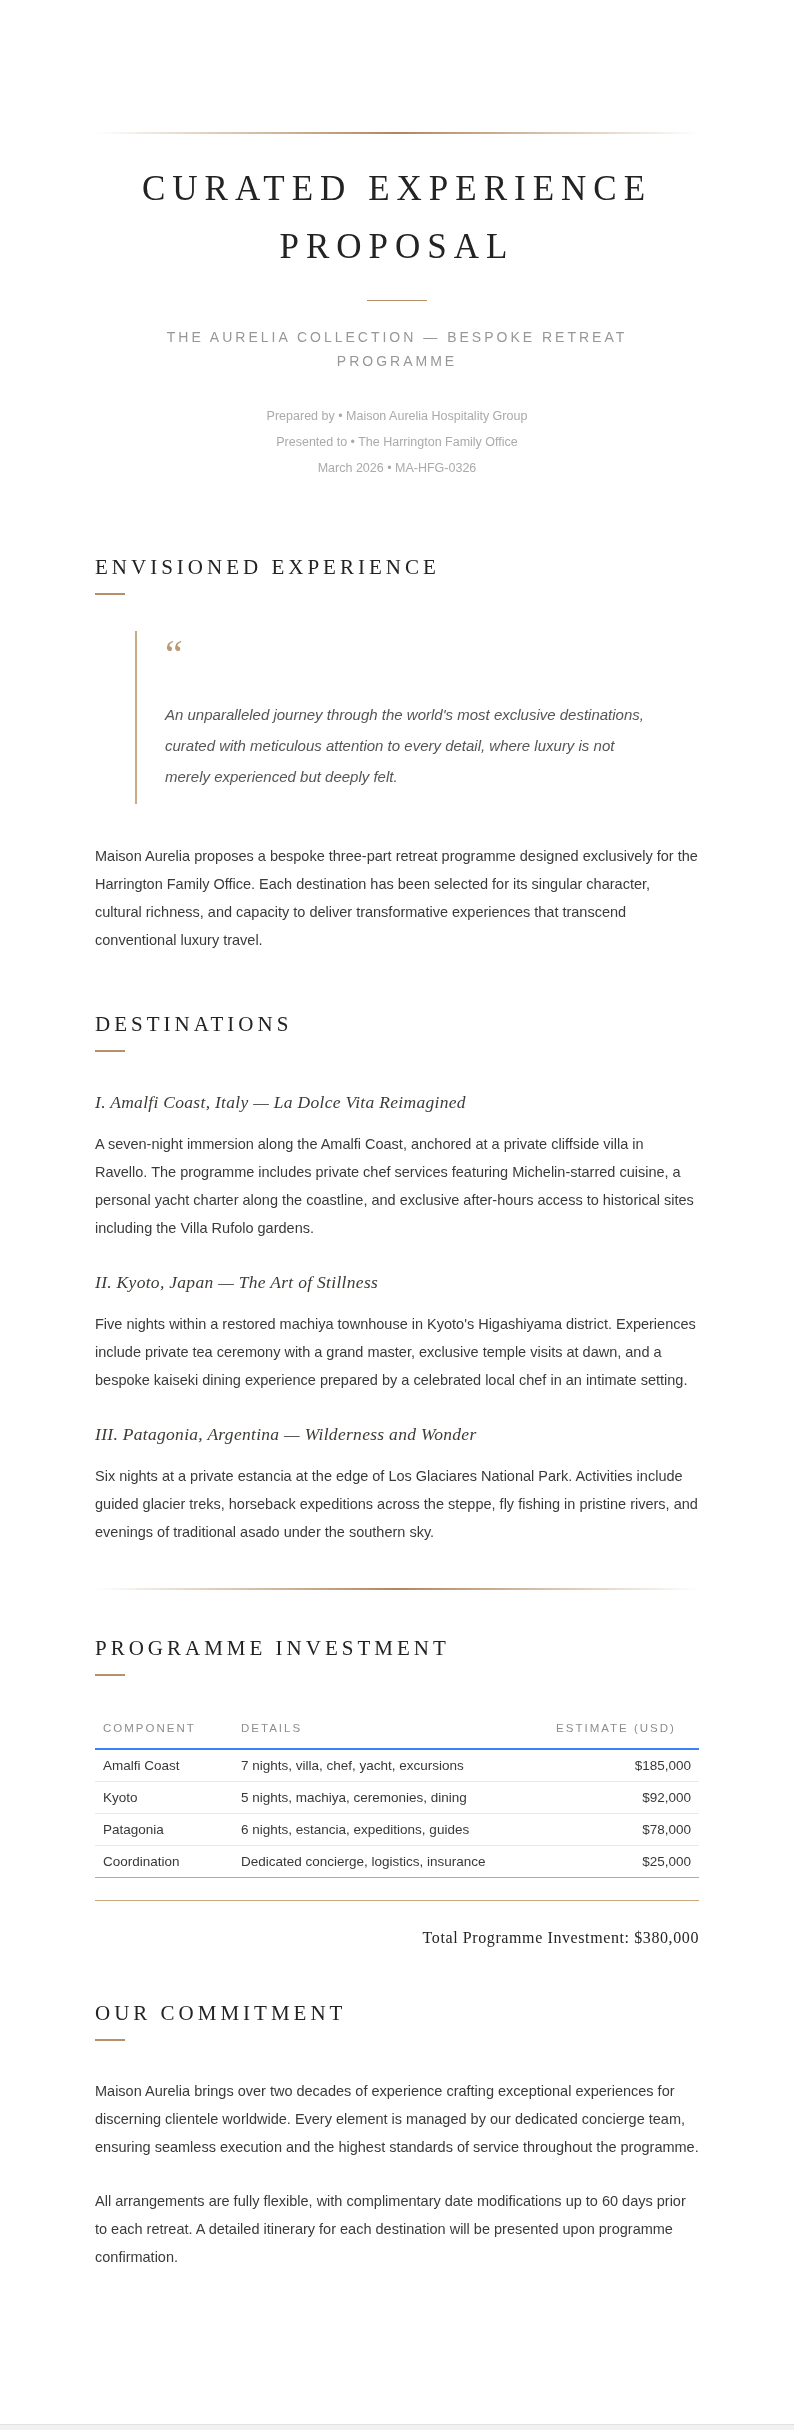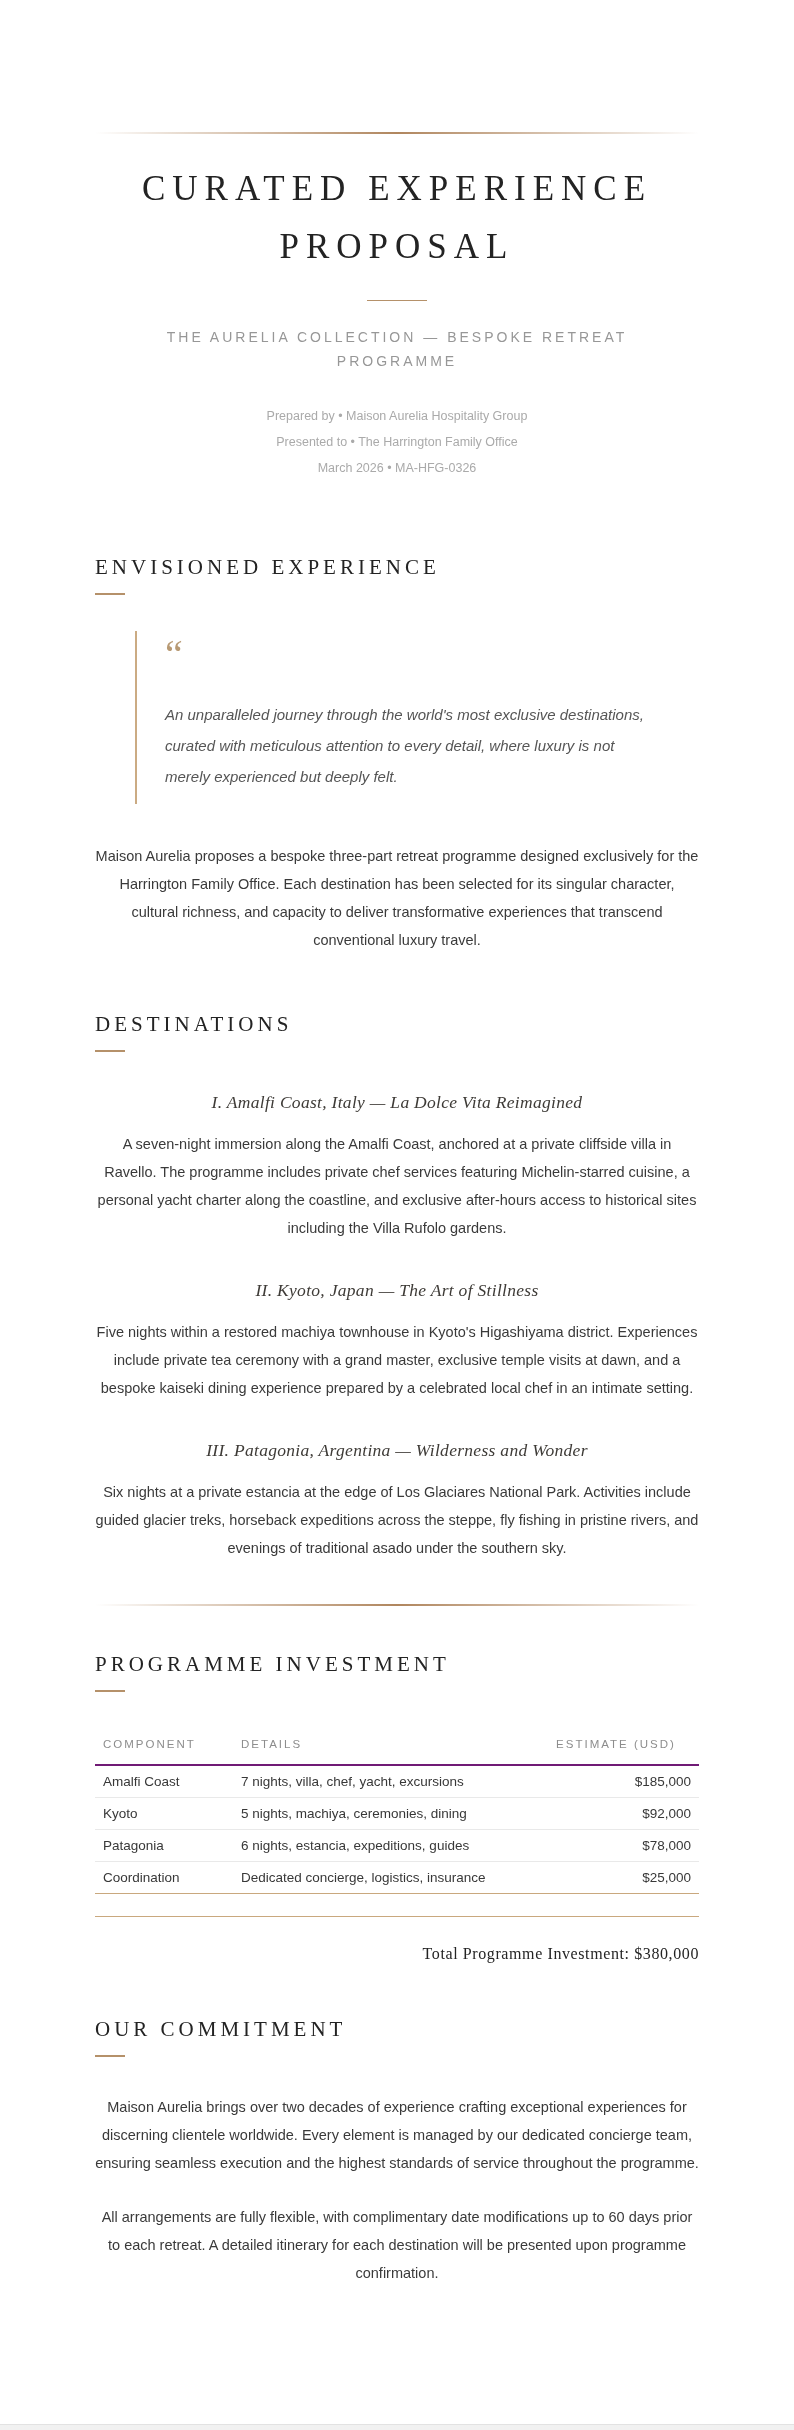--- a/index.html
+++ b/index.html
@@ -30,33 +30,33 @@
   .meta{margin-top:30px;text-align:center;color:#aaaaaa;font-size:12.5px;line-height:26px;}
 
   .section-heading{font-family:var(--serif);font-weight:400;color:var(--ink);
     font-size:21px;letter-spacing:4px;margin:0;}
   .heading-underline{width:30px;height:2px;background:var(--accent);margin-top:13px;}
 
   .sec-envisioned{margin-top:74px;}
   .quote{margin-top:36px;border-left:2px solid #cbab83;padding:6px 10px 6px 28px;}
   .quote-mark{font-family:var(--serif);color:#b89a74;font-size:40px;line-height:36px;display:block;}
   .quote-text{margin:26px 0 6px;font-style:italic;color:#555555;font-size:15px;line-height:31px;}
-  .paragraph{font-size:14.5px;line-height:28px;color:var(--body);margin:0;text-align:center;}
+  .paragraph{font-size:14.5px;line-height:28px;color:var(--body);margin:0;}
   .intro{margin-top:38px;}
 
   .sec-destinations{margin-top:58px;}
   .dest-title{margin:40px 0 0;font-family:var(--serif);font-style:italic;font-weight:400;
-    color:#3e3b37;font-size:17.5px;letter-spacing:0.3px;text-align:center;}
+    color:#3e3b37;font-size:17.5px;letter-spacing:0.3px;}
   .dest-body{margin-top:17px;}
-  .dest-block + .dest-block .dest-title{margin-top:38px;}
+  .dest-block + .dest-block .dest-title{margin-top:30px;}
 
   .sec-investment{margin-top:46px;}
   .invest-table{width:100%;border-collapse:collapse;margin-top:34px;}
   .invest-table th{font-weight:400;color:#8d8d8d;font-size:11.5px;letter-spacing:2px;
-    text-align:left;padding:12px 8px 14px;border-bottom:2px solid #701a75;}
+    text-align:left;padding:12px 8px 14px;border-bottom:2px solid #3b82f6;}
   .invest-table th.num{text-align:center;}
   .invest-table td{font-size:13.5px;color:#383838;padding:8px 8px;border-bottom:1px solid #e9e9e9;}
   .invest-table td.num{text-align:right;}
   .invest-table tr:last-child td{border-bottom:1px solid #c9a87e;}
   .col-component{width:122px;}
   .col-estimate{width:150px;}
   .total-rule{height:22px;border-bottom:1px solid #c9a87e;}
   .total-line{margin-top:28px;text-align:right;font-family:var(--serif);color:#242424;
     font-size:16px;letter-spacing:0.6px;font-variant-numeric:oldstyle-nums;}
 

